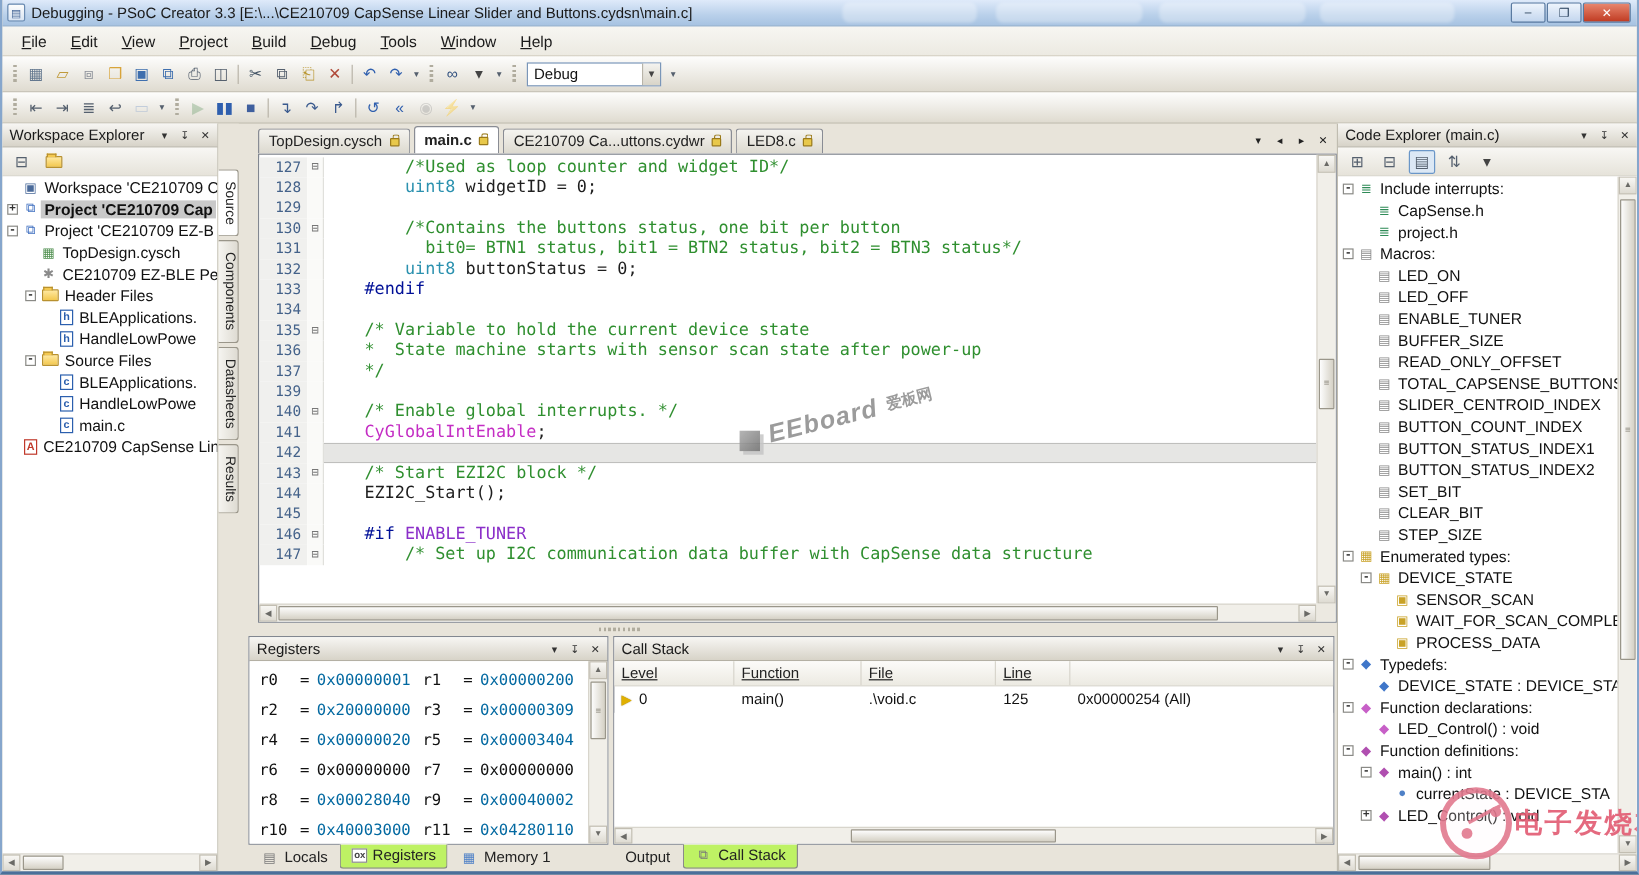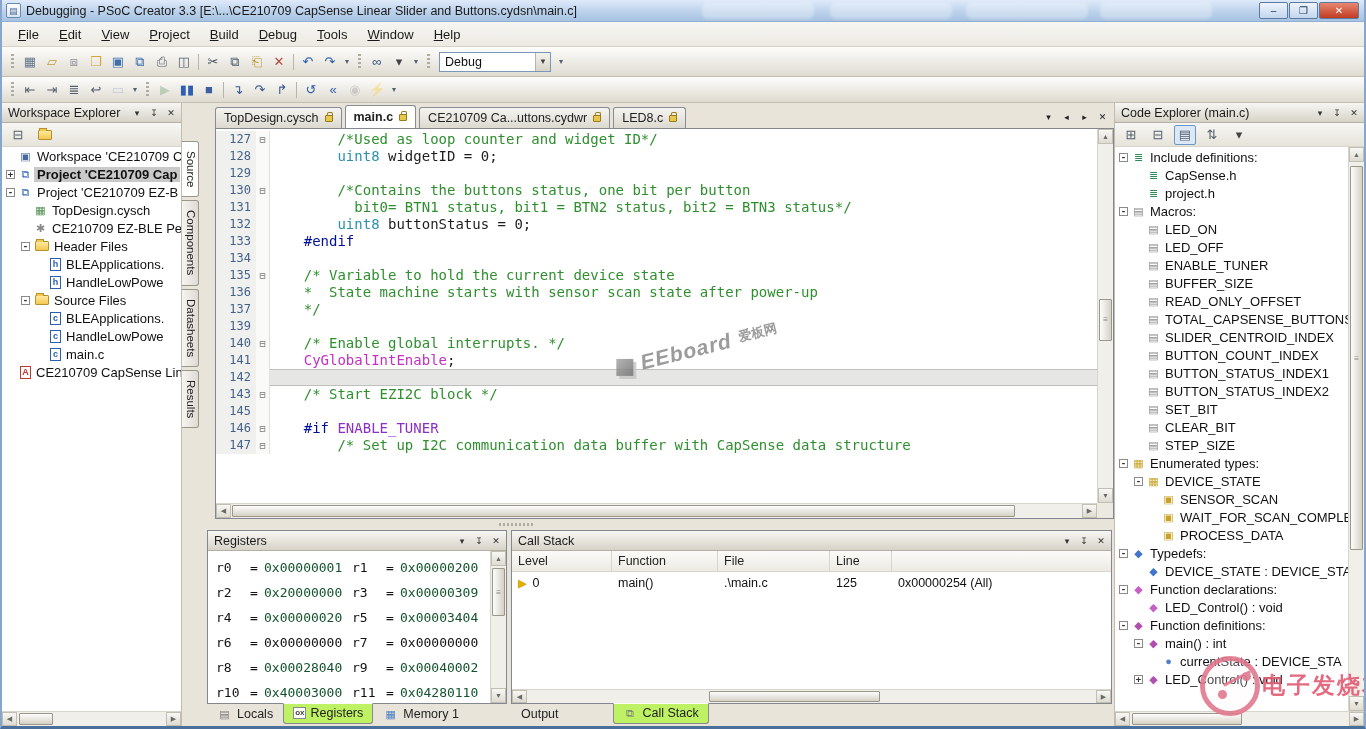--- a/index.html
+++ b/index.html
@@ -145,36 +145,36 @@
   .bottom { height:174px; flex:none; display:flex; padding-left:8px; min-width:0; }
   .panel { display:flex; flex-direction:column; border:1px solid #828790; background:#fff; min-width:0; }
   .registers { width:300px; flex:none; margin-right:4px; }
   .callstack { flex:1; margin-right:2px; }
   .regbody { flex:1; display:flex; min-height:0; position:relative; background:#fff; }
   .regrows { flex:1; padding:4px 0 0 8px; overflow:hidden; }
   .rrow { height:25px; display:flex; align-items:center; font:13px "DejaVu Sans Mono",monospace; }
   .rcell { width:136px; display:flex; flex:none; }
   .rname { width:34px; color:#111; }
   .req { width:14px; color:#111; }
-  .rval { color:#111; } .rval.chg { color:#14532d; }
+  .rval { color:#111; } .rval.chg { color:#0369a1; }
 
   .cshead { height:21px; flex:none; display:flex; background:linear-gradient(#fcfbf9,#eceae2);
             border-bottom:1px solid #d8d5cc; font-size:12.5px; color:#222; align-items:center; }
-  .csh { padding-left:6px; border-right:1px solid #d8d5cc; height:100%; display:flex; align-items:center; }
+  .csh { padding-left:6px; border-right:1px solid #d8d5cc; height:100%; display:flex; align-items:center;text-decoration:underline; }
   .csr { height:22px; display:flex; align-items:center; font-size:12.5px; color:#111; }
   .csc { padding-left:6px; display:flex; align-items:center; overflow:hidden; white-space:nowrap; }
   .w1 { width:100px; flex:none; } .w2 { width:106px; flex:none; } .w3 { width:112px; flex:none; }
   .w4 { width:62px; flex:none; } .w5 { flex:1; }
   .csarrow { color:#e0b000; font-size:11px; margin-right:6px; text-shadow:0 0 1px #8a6a00; }
   .csfill { flex:1; background:#fff; }
   .cshsb { height:14px; flex:none; display:flex; background:#f1efe9; border-top:1px solid #d8d5cc; }
 
   .docktabs { height:22px; flex:none; display:flex; align-items:flex-start; padding-left:8px; }
   .dtgroup1 { width:304px; flex:none; display:flex; }
-  .dtgroup2 { display:flex;gap:44px; }
+  .dtgroup2 { display:flex; }
   .dtab { display:flex; align-items:center; gap:4px; padding:2px 9px 3px; font-size:12.5px; color:#222;
           border:1px solid transparent; border-radius:0 0 3px 3px; cursor:default; height:21px; }
   .dtab.active { background:#bef264; border-color:#8a8a8a; border-top-color:#fcfbf8; margin-top:-1px; }
   .badge { border:1px solid #8a8a8a; background:#fff; color:#444; font:bold 8px/10px "Liberation Sans",sans-serif; padding:0 1px; }
 
   
   .cex { width:250px; flex:none; display:flex; flex-direction:column; background:#f0eee8;
          border-left:1px solid #c0bcb0; }
   .cextree { flex:1; background:#fff; overflow:hidden; position:relative; display:flex; min-height:0; }
   .cexrows { flex:1; overflow:hidden; padding-top:1px; }
@@ -430,20 +430,21 @@
             <div class="cl"><span class="ln">133</span><span class="fm"></span><span class="ct" style="padding-left:4ch"><span class="s-k">#endif</span></span></div>
             <div class="cl"><span class="ln">134</span><span class="fm"></span><span class="ct" style="padding-left:0ch"></span></div>
             <div class="cl"><span class="ln">135</span><span class="fm">⊟</span><span class="ct" style="padding-left:4ch"><span class="s-c">/* Variable to hold the current device state</span></span></div>
             <div class="cl"><span class="ln">136</span><span class="fm"></span><span class="ct" style="padding-left:4ch"><span class="s-c">*  State machine starts with sensor scan state after power-up</span></span></div>
             <div class="cl"><span class="ln">137</span><span class="fm"></span><span class="ct" style="padding-left:4ch"><span class="s-c">*/</span></span></div>
             <div class="cl"><span class="ln">139</span><span class="fm"></span><span class="ct" style="padding-left:0ch"></span></div>
             <div class="cl"><span class="ln">140</span><span class="fm">⊟</span><span class="ct" style="padding-left:4ch"><span class="s-c">/* Enable global interrupts. */</span></span></div>
             <div class="cl"><span class="ln">141</span><span class="fm"></span><span class="ct" style="padding-left:4ch"><span class="s-m">CyGlobalIntEnable</span><span class="s-d">;</span></span></div>
             <div class="cl cur"><span class="ln">142</span><span class="fm"></span><span class="ct" style="padding-left:0ch"></span></div>
             <div class="cl"><span class="ln">143</span><span class="fm">⊟</span><span class="ct" style="padding-left:4ch"><span class="s-c">/* Start EZI2C block */</span></span></div>
+            <div class="cl"><span class="ln">144</span><span class="fm"></span><span class="ct" style="padding-left:4ch"><span class="s-d">EZI2C_Start();</span></span></div>
             <div class="cl"><span class="ln">145</span><span class="fm"></span><span class="ct" style="padding-left:0ch"></span></div>
             <div class="cl"><span class="ln">146</span><span class="fm">⊟</span><span class="ct" style="padding-left:4ch"><span class="s-k">#if</span><span class="s-d"> </span><span class="s-p">ENABLE_TUNER</span></span></div>
             <div class="cl"><span class="ln">147</span><span class="fm">⊟</span><span class="ct" style="padding-left:8ch"><span class="s-c">/* Set up I2C communication data buffer with CapSense data structure</span></span></div>
           </div>
         <div class="wm1">
           <span class="cube"></span>
           <span class="brand">EEboard</span>
           <span class="suffix">爱板网</span>
         </div>
         <div class="evsb">
@@ -575,21 +576,21 @@
           <div class="cshead" id="cs-cols">
               <span class="csh w1">Level</span>
               <span class="csh w2">Function</span>
               <span class="csh w3">File</span>
               <span class="csh w4">Line</span>
             </div>
           <div id="cs-rows">
               <div class="csr">
                 <span class="csc w1"><span class="csarrow">▶</span>0</span>
                 <span class="csc w2">main()</span>
-                <span class="csc w3">.\main.c</span>
+                <span class="csc w3">.\void.c</span>
                 <span class="csc w4">125</span>
                 <span class="csc w5">0x00000254 (All)</span>
               </div>
             </div>
           <div class="csfill"></div>
           <div class="cshsb">
             <span class="sbtnh">◀</span>
             <span class="htrack">
               <span class="hthumb" style="left:32%;width:30%"></span>
             </span>
@@ -639,21 +640,21 @@
           <span class="tbi" style="color:#55606e">⊟</span>
           <span class="tbi sel" style="color:#55606e">▤</span>
           <span class="tbi" style="color:#55606e">⇅</span>
           <span class="tbi" style="color:#444444">▾</span>
         </div>
       <div class="cextree">
         <div class="cexrows" id="ce-tree">
             <div class="trow" style="padding-left:4px">
               <span class="exp">-</span>
               <span class="ticon" style="color:#2e8b57">≣</span>
-              <span class="tlabel">Include definitions:</span>
+              <span class="tlabel">Include interrupts:</span>
             </div>
             <div class="trow" style="padding-left:19px">
               <span class="exp hid"></span>
               <span class="ticon" style="color:#2e8b57">≣</span>
               <span class="tlabel">CapSense.h</span>
             </div>
             <div class="trow" style="padding-left:19px">
               <span class="exp hid"></span>
               <span class="ticon" style="color:#2e8b57">≣</span>
               <span class="tlabel">project.h</span>

